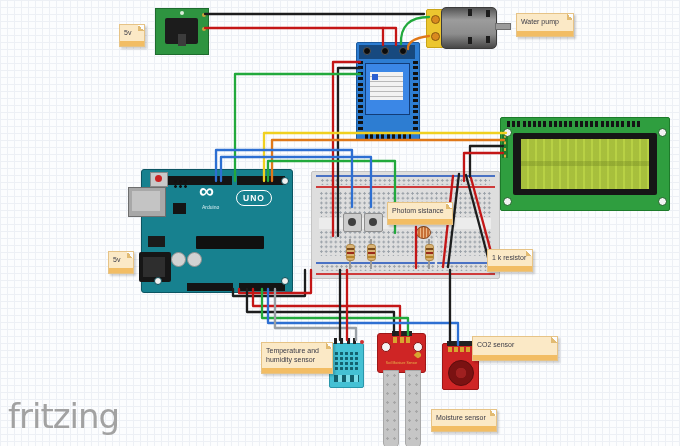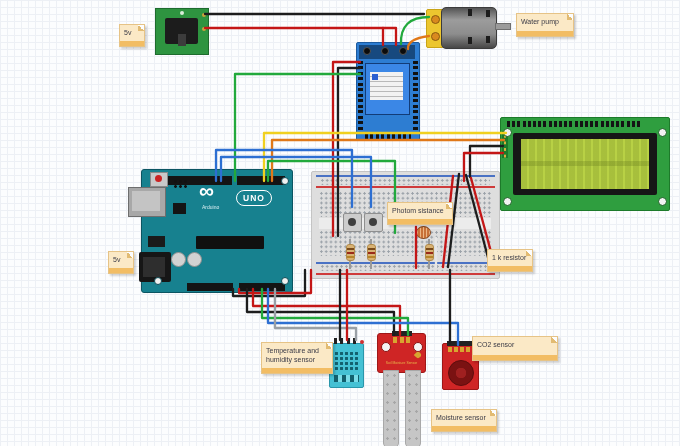--- a/index.html
+++ b/index.html
@@ -298,13 +298,14 @@
       <div class="note" style="left: 516px; top: 13px; width: 58px; min-height: 24px;"><span>Water pump</span></div>
       <div class="note" style="left: 387px; top: 202px; width: 66px; min-height: 23px;"><span>Photom sistance</span></div>
       <div class="note" style="left: 487px; top: 249px; width: 46px; min-height: 21px;"><span>1 k resistor</span></div>
       <div class="note" style="left: 108px; top: 251px; width: 26px; min-height: 22px;"><span>5v</span></div>
       <div class="note" style="left: 261px; top: 342px; width: 72px; min-height: 32px;"><span>Temperature and
 humidity sensor</span></div>
       <div class="note" style="left: 472px; top: 336px; width: 86px; min-height: 25px;"><span>CO2 sensor</span></div>
       <div class="note" style="left: 431px; top: 409px; width: 66px; min-height: 23px;"><span>Moisture sensor</span></div>
     </div>
 
+  <div class="abs watermark">fritzing</div>
 </div>
 
 </body></html>

